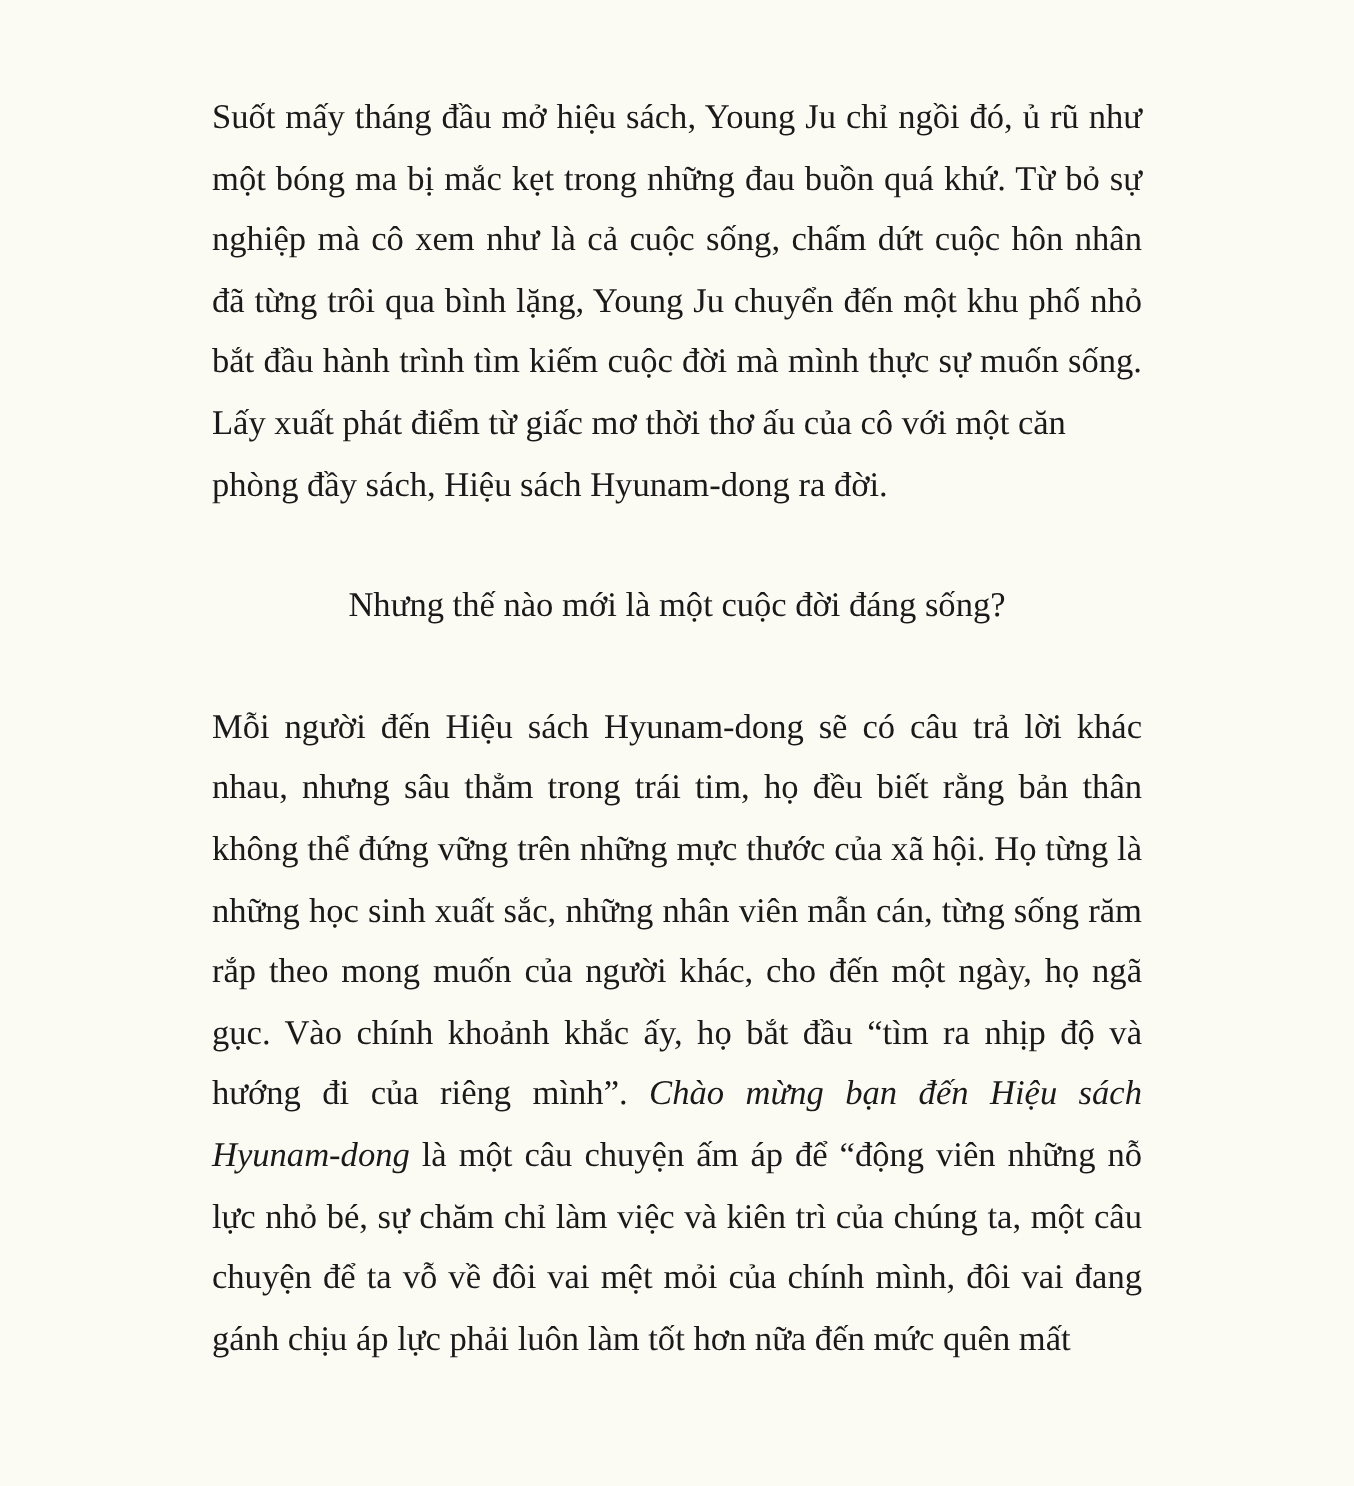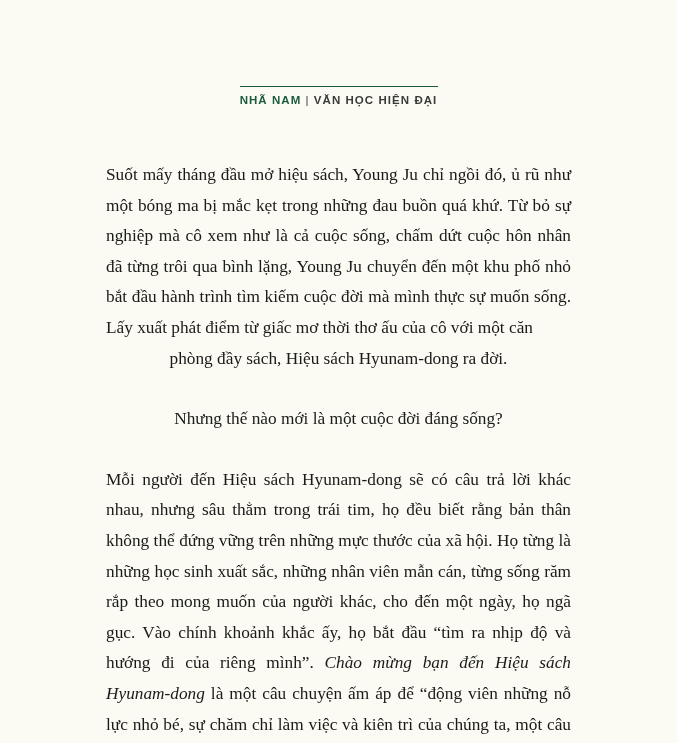--- a/index.html
+++ b/index.html
@@ -61,39 +61,30 @@
     margin: 2px;
   }
   .para + .para {
     margin-top: 30px;
   }
   .para.center {
     text-align: center;
   }
   .last-line-center {
     display: block;
-    text-align: center;
   }
   .italic {
     font-style: italic;
   }
 </style>
 </head>
 <body>
 
 <div class="page">
 
-  <div class="header">
-    <div class="header-rule"></div>
-    <div class="header-line">
-      <span class="brand">NHÃ NAM</span>
-      <span class="sep">|</span>
-      <span class="subject">VĂN HỌC HIỆN ĐẠI</span>
-    </div>
-  </div>
 
   <div class="body-text">
 
     <p class="para">
       <span>Suốt mấy tháng đầu mở hiệu sách, Young Ju chỉ ngồi đó, ủ rũ như một bóng ma bị mắc kẹt trong những đau buồn quá khứ. Từ bỏ sự nghiệp mà cô xem như là cả cuộc sống, chấm dứt cuộc hôn nhân đã từng trôi qua bình lặng, Young Ju chuyển đến một khu phố nhỏ bắt đầu hành trình tìm kiếm cuộc đời mà mình thực sự muốn sống. Lấy xuất phát điểm từ giấc mơ thời thơ ấu của cô với một căn</span>
       <span class="last-line-center">phòng đầy sách, Hiệu sách Hyunam-dong ra đời.</span>
     </p>
 
     <p class="para center">Nhưng thế nào mới là một cuộc đời đáng sống?</p>
 

